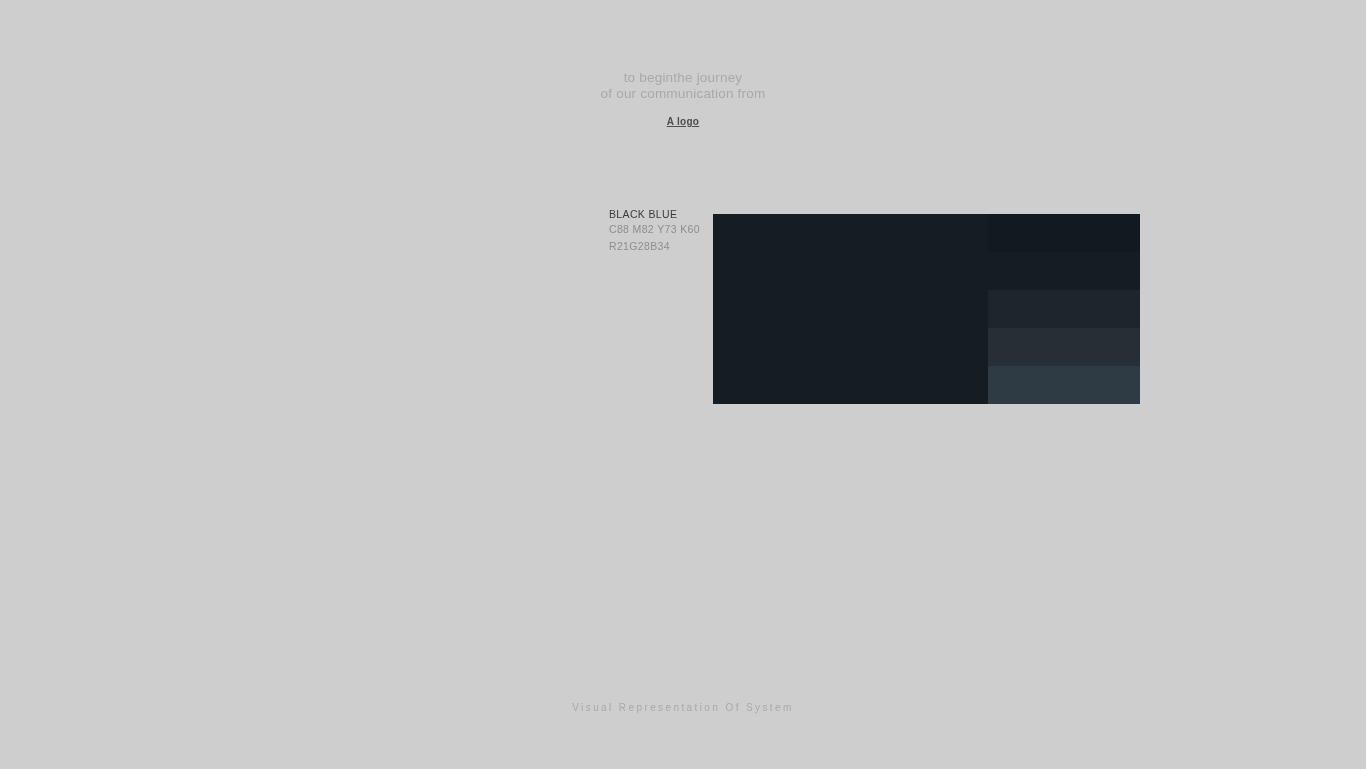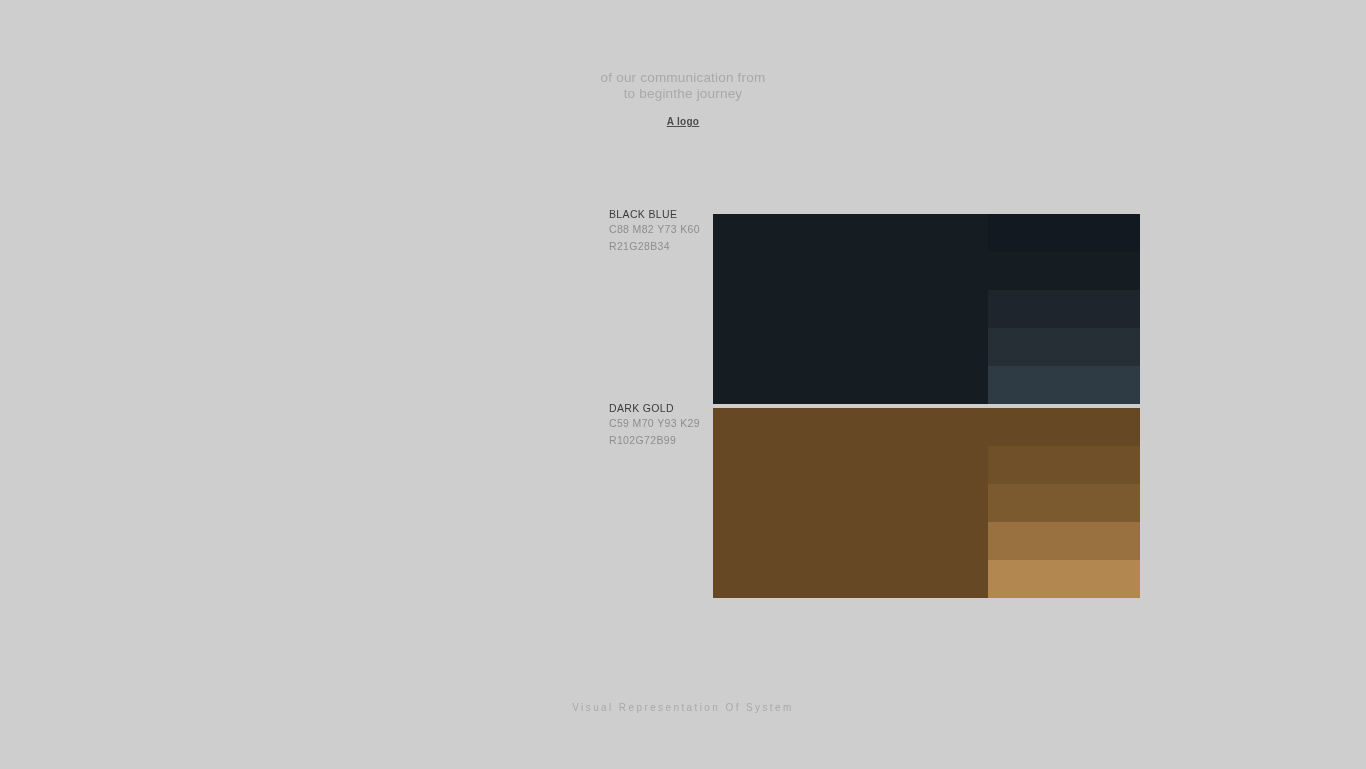--- a/index.html
+++ b/index.html
@@ -127,22 +127,22 @@
     font-size: 10px;
     letter-spacing: 2.4px;
     font-weight: 400;
   }
 </style>
 </head>
 <body style="background: rgb(206, 206, 206);">
 
 <div class="header">
   <div class="header-sub">
+    <span>to beginthe journey</span>
     <span>of our communication from</span>
-    <span>to beginthe journey</span>
   </div>
   <div class="header-title">A logo</div>
 </div>
 
 <div class="palette">
 
   <div class="swatch-row row-top">
 
 
     <div class="swatch-cell cell-right">
@@ -161,35 +161,18 @@
             <div class="tint-band" style="background: rgb(47, 59, 68);"></div>
           </div>
       </div>
     </div>
 
   </div>
 
   <div class="swatch-row row-bottom">
 
 
-    <div class="swatch-cell cell-right">
-      <div class="swatch-info">
-        <div class="swatch-name">DARK GOLD</div>
-        <div class="swatch-cmyk">C59 M70 Y93 K29</div>
-        <div class="swatch-rgb">R102G72B99</div>
-      </div>
-      <div class="swatch-block">
-        <div class="swatch-base" style="background: rgb(102, 72, 36);"></div>
-        <div class="tint-strip">
-            <div class="tint-band" style="background: rgb(102, 72, 36);"></div>
-            <div class="tint-band" style="background: rgb(112, 80, 41);"></div>
-            <div class="tint-band" style="background: rgb(123, 90, 47);"></div>
-            <div class="tint-band" style="background: rgb(153, 112, 63);"></div>
-            <div class="tint-band" style="background: rgb(178, 136, 80);"></div>
-          </div>
-      </div>
-    </div>
 
   </div>
 
 </div>
 
 <div class="footer">Visual Representation Of System</div>
 
 </body></html>

